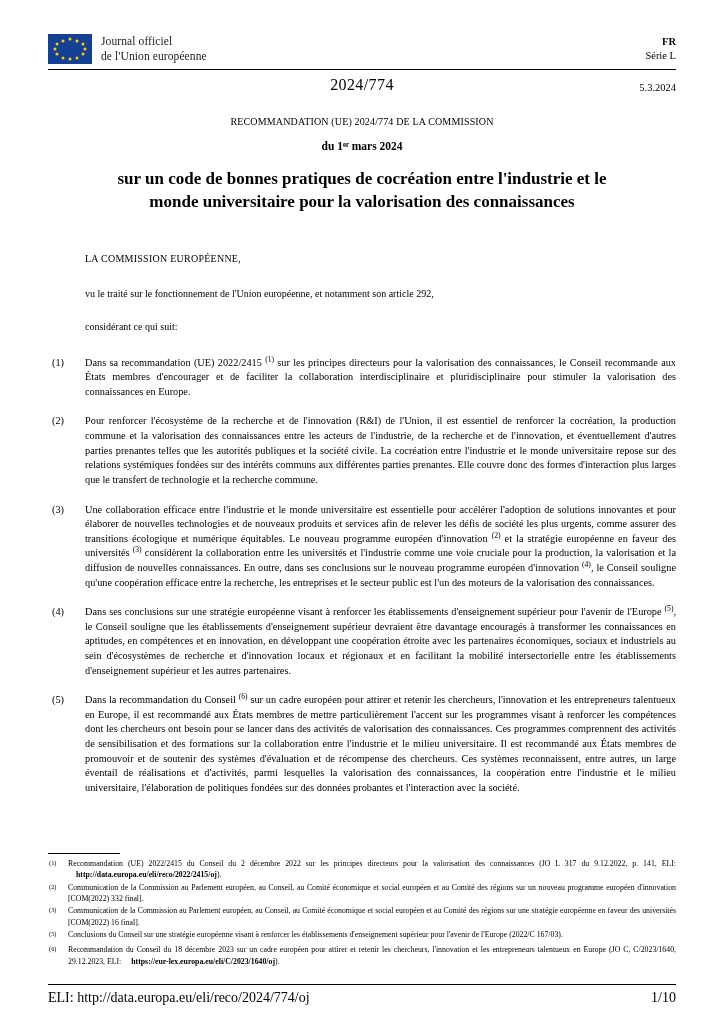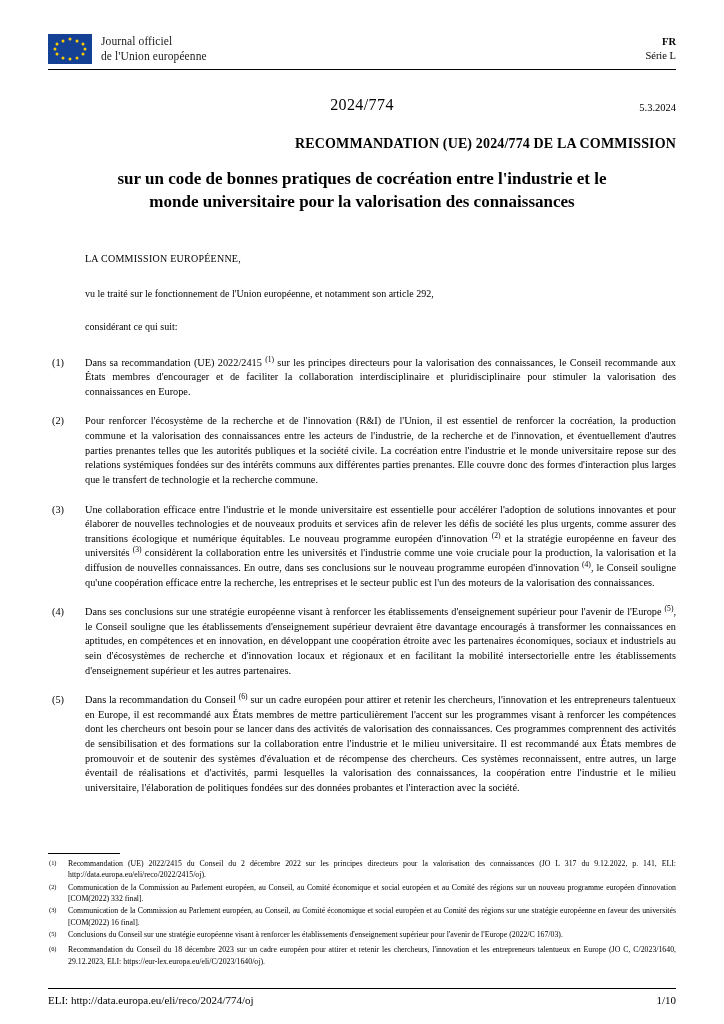--- a/index.html
+++ b/index.html
@@ -69,40 +69,39 @@
     border-top: 1.6px solid #000;
     margin-top: 4px;
   }
 
   
   .docnum-row {
     display: flex;
     align-items: flex-start;
     justify-content: center;
     position: relative;
-    margin-top: 26px;
+    margin-top: 6px;
   }
   .docnum {
     font-size: 16px;
     letter-spacing: 0.4px;
   }
   .docdate {
     position: absolute;
     right: 0;
     bottom: 1px;
     font-size: 10.5px;
   }
 
   
   .title-block { margin-top: 22px; text-align: center; }
   .title-main {
-    font-size: 14px;
-    font-weight: bold;
+    font-size: 10px;
+    font-weight: normal;
     letter-spacing: 0.15px;
-    text-align: right;
   }
   .title-date {
     font-size: 11.5px;
     font-weight: bold;
     margin-top: 13px;
   }
   .title-sub {
     font-size: 17px;
     font-weight: bold;
     margin: 15px auto 0;
@@ -171,38 +170,38 @@
     flex: 0 0 20px;
     box-sizing: border-box;
     padding-left: 1px;
   }
   .footnote-body {
     flex: 1 1 auto;
     text-align: justify;
     text-justify: inter-word;
     hyphens: auto;
   }
-  .footnote-body b { font-weight: normal; }
+  .footnote-body b { font-weight: bold; margin-left: 8px; }
 
   
   .page-footer {
     position: absolute;
     left: 48px;
     right: 48px;
     bottom: 18px;
   }
   .rule-bottom {
     border-top: 1.6px solid #000;
     margin-bottom: 5px;
   }
   .footer-row {
     display: flex;
     justify-content: space-between;
     align-items: baseline;
-    font-size: 11px;
+    font-size: 14px;
   }
 </style>
 </head>
 <body>
 
 <div class="page">
 
   <div class="masthead">
     <div class="masthead-left">
       <div class="eu-flag" id="eu-flag">
@@ -232,20 +231,21 @@
 
   <div class="rule-top"></div>
 
   <div class="docnum-row">
     <div class="docnum">2024/774</div>
     <div class="docdate">5.3.2024</div>
   </div>
 
   <div class="title-block">
     <div class="title-main">RECOMMANDATION (UE) 2024/774 DE LA COMMISSION</div>
+    <div class="title-date">du 1ᵉʳ mars 2024</div>
     <div class="title-sub">sur un code de bonnes pratiques de cocréation entre l'industrie et le monde universitaire pour la valorisation des connaissances</div>
   </div>
 
   <div class="body-area">
     <div class="preamble-line preamble-caps">LA COMMISSION EUROPÉENNE,</div>
     <div class="gap-19"></div>
     <div class="preamble-line">vu le traité sur le fonctionnement de l'Union européenne, et notamment son article 292,</div>
     <div class="gap-18"></div>
     <div class="preamble-line">considérant ce qui suit:</div>
 

